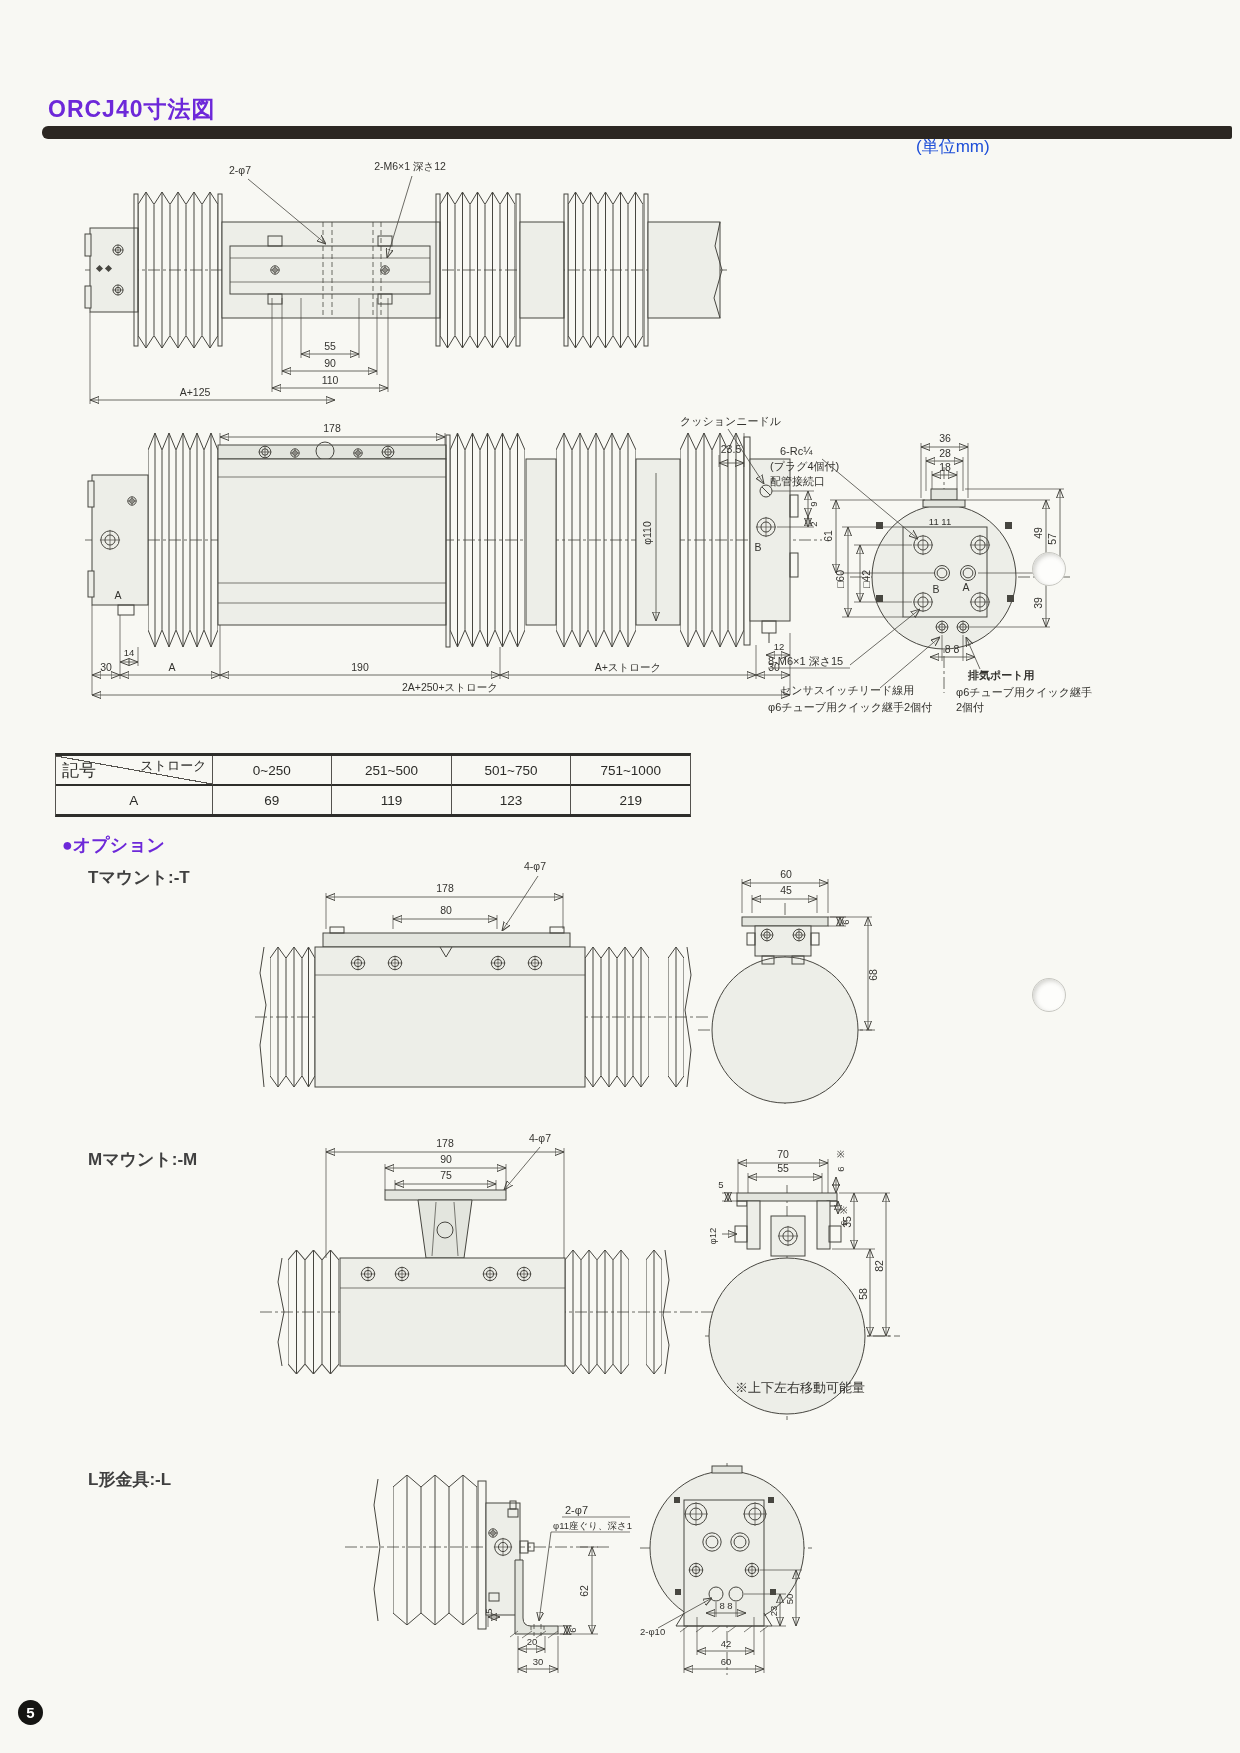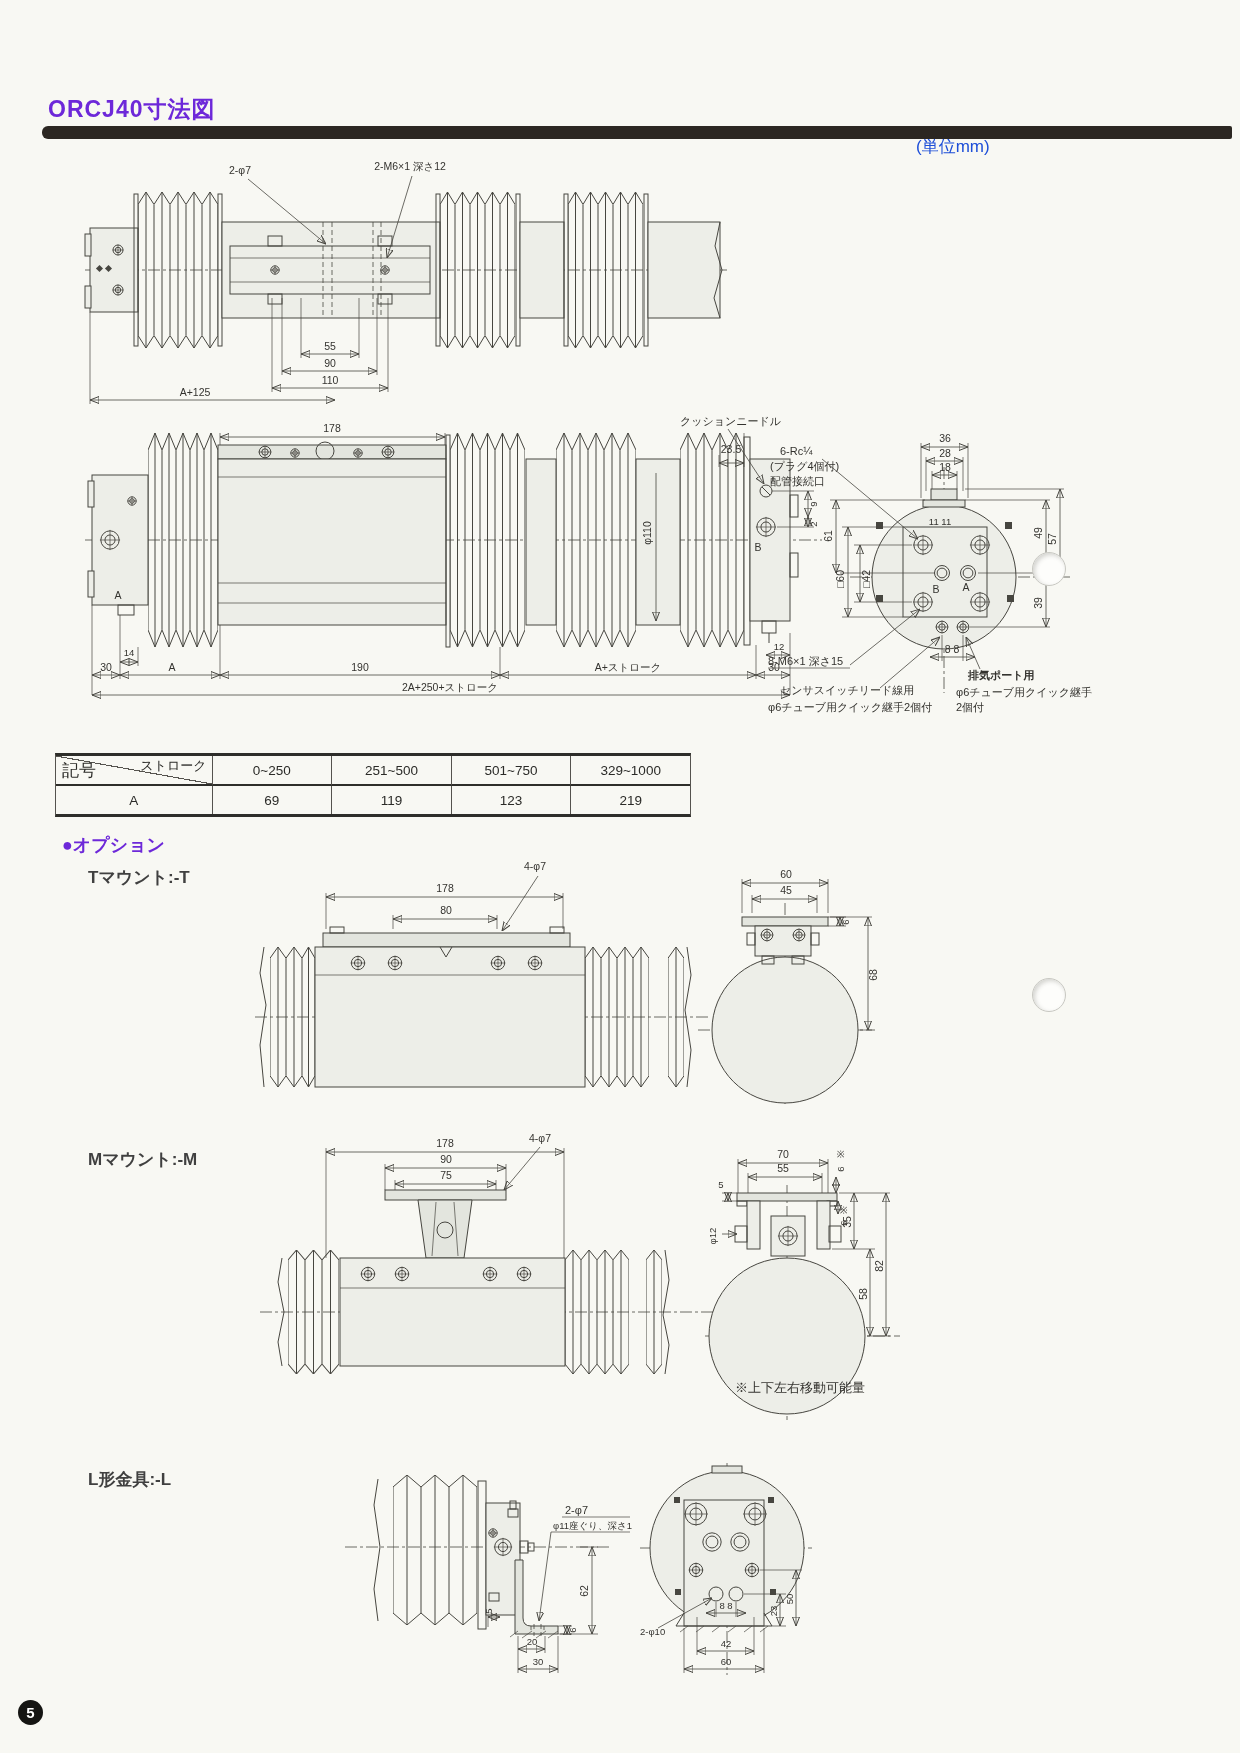--- a/index.html
+++ b/index.html
@@ -377,21 +377,21 @@
 
   <div class="abs dim-table">
     <div class="row hrow">
       <div class="cell c0 corner">
         <span class="tr">ストローク</span>
         <span class="tl">記号</span>
       </div>
       <div class="cell c1">0~250</div>
       <div class="cell c1">251~500</div>
       <div class="cell c1">501~750</div>
-      <div class="cell c1">329~1000</div>
+      <div class="cell c1">751~1000</div>
     </div>
     <div class="row">
       <div class="cell c0">A</div>
       <div class="cell c1">69</div>
       <div class="cell c1">119</div>
       <div class="cell c1">123</div>
       <div class="cell c1">219</div>
     </div>
   </div>
 

